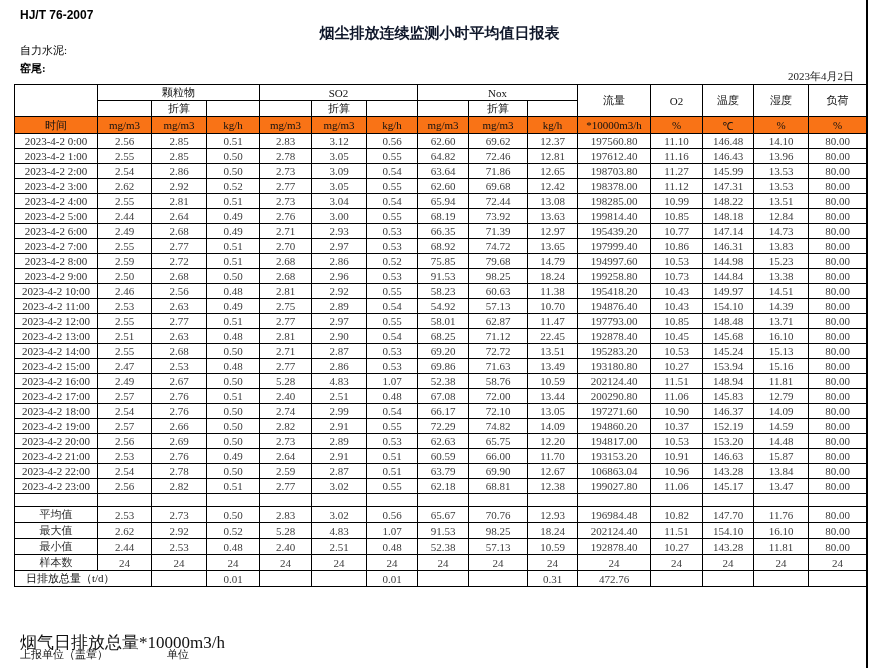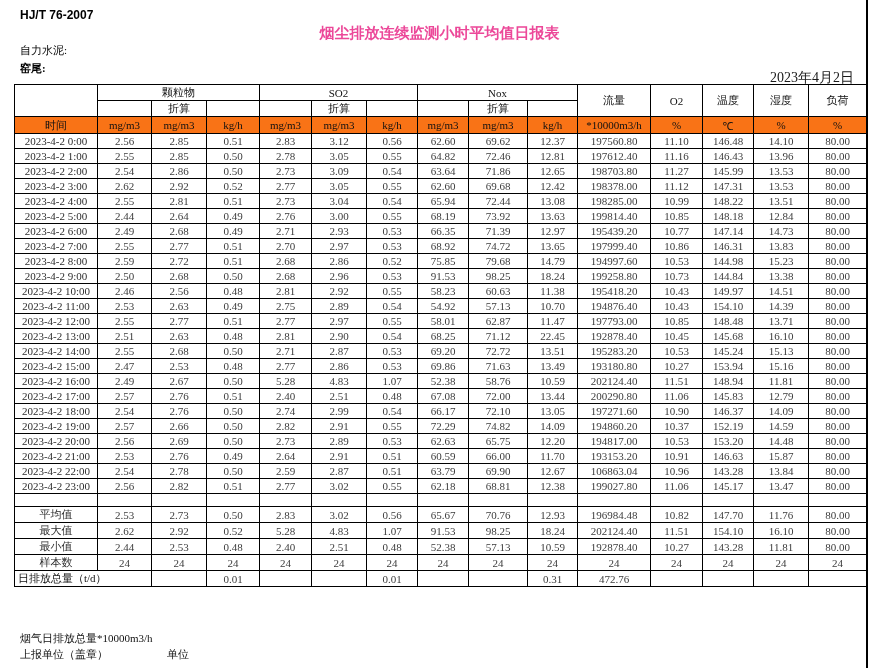--- a/index.html
+++ b/index.html
@@ -14,45 +14,45 @@
   .right-edge {
     position:absolute; right:0; top:0; width:2px; height:668px; background:#000;
   }
   .std-no {
     position:absolute; left:20px; top:8px;
     font-size:12px; font-weight:bold; color:#000;
     font-family:"Liberation Sans", sans-serif;
   }
   .title {
     position:absolute; left:0; top:24px; width:879px;
-    text-align:center; font-size:15px; font-weight:bold; color:#ec4899;
+    text-align:center; font-size:15px; font-weight:bold; color:#0f172a;
   }
   .company { position:absolute; left:20px; top:43px; font-size:11px; font-weight:normal; color:#000; }
   .location { position:absolute; left:20px; top:61px; font-size:11px; font-weight:bold; color:#000; }
-  .date { position:absolute; right:14px; top:69px; font-size:14px; color:#1a1a1a; }
+  .date { position:absolute; right:14px; top:69px; font-size:11px; color:#1a1a1a; }
 
   table.report {
     position:absolute; left:14px; top:84px; width:852px;
     border-collapse:collapse; table-layout:fixed;
   }
   table.report th, table.report td {
     border:1px solid #000;
     font-size:11px; font-weight:normal;
     text-align:center; vertical-align:middle;
     padding:0 1px; overflow:hidden; white-space:nowrap;
   }
   table.report thead th { height:15px; color:#111; }
   table.report thead tr.green-row th { background:#f97316; height:17px; }
   table.report tbody td { height:15px; color:#3c3c3c; }
   table.report tbody tr.spacer-row td { height:13px; }
-  table.report tbody td.label-left { text-align:left; padding-left:3px; color:#111; }
+  table.report tbody td.label-left { text-align:left; padding-left:11px; color:#111; }
   table.report tbody td[data-name="summary-label"],
   table.report tbody td[data-name="time-cell"] { color:#2e2e2e; }
 
-  .footnote1 { position:absolute; left:20px; top:631px; font-size:11px; color:#111; }
+  .footnote1 { position:absolute; left:20px; top:631px; font-size:17px; color:#111; }
   .footnote2 { position:absolute; left:20px; top:647px; font-size:11px; color:#111; }
   .footnote3 { position:absolute; left:167px; top:647px; font-size:11px; color:#111; }
 </style>
 </head>
 <body>
 
 <div class="page" data-name="report-page">
   <div class="std-no" data-name="standard-number">HJ/T  76-2007</div>
   <div class="title" data-name="page-title">烟尘排放连续监测小时平均值日报表</div>
   <div class="company" data-name="company-name">自力水泥:</div>

